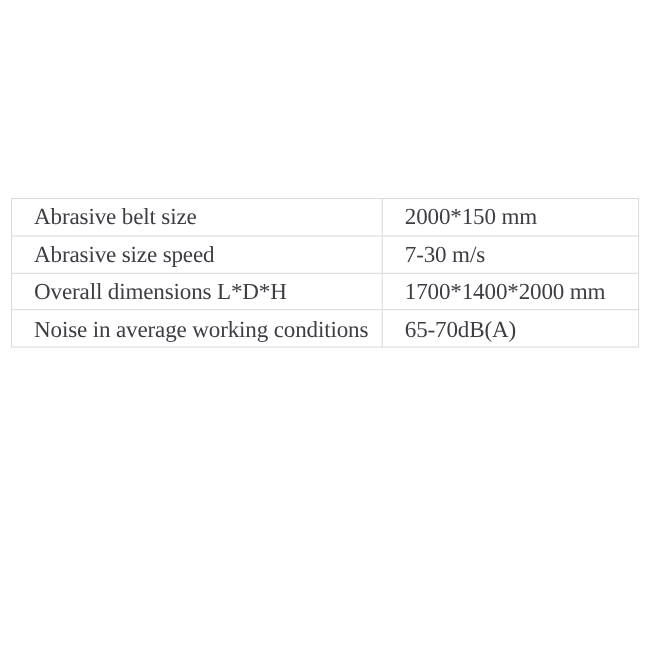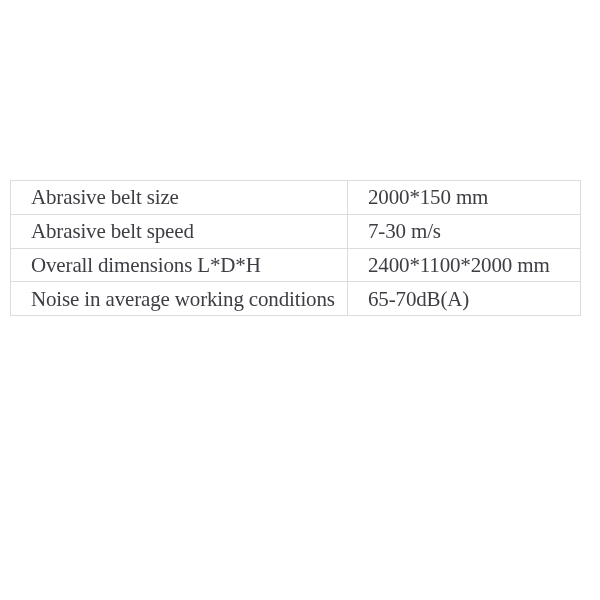--- a/index.html
+++ b/index.html
@@ -77,29 +77,29 @@
         <col class="col-value">
       </colgroup>
       <tbody>
 
         <tr>
           <td class="param-cell">Abrasive belt size</td>
           <td class="value-cell">2000*150 mm</td>
         </tr>
 
         <tr>
-          <td class="param-cell">Abrasive belt speed</td>
+          <td class="param-cell">Abrasive size speed</td>
           <td class="value-cell">7-30 m/s</td>
         </tr>
 
 
 
         <tr>
           <td class="param-cell">Overall dimensions L*D*H</td>
-          <td class="value-cell">2400*1100*2000 mm</td>
+          <td class="value-cell">1700*1400*2000 mm</td>
         </tr>
 
         <tr>
           <td class="param-cell">Noise in average working conditions</td>
           <td class="value-cell">65-70dB(A)</td>
         </tr>
 
 
       </tbody>
     </table>

